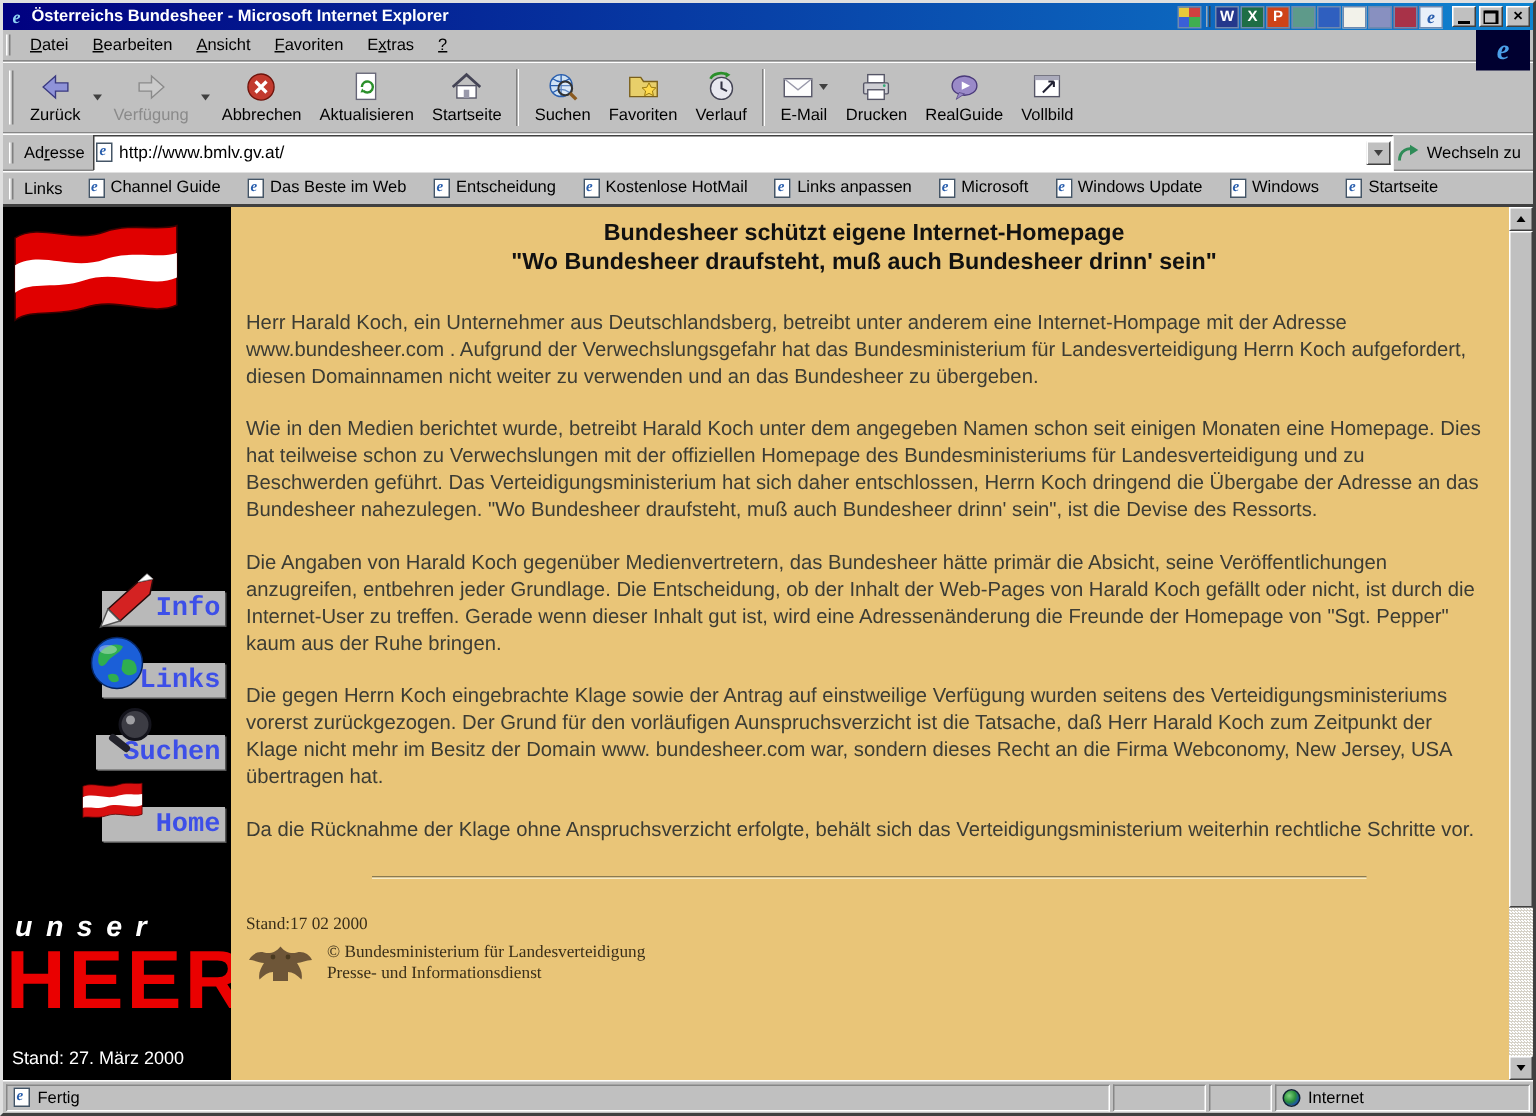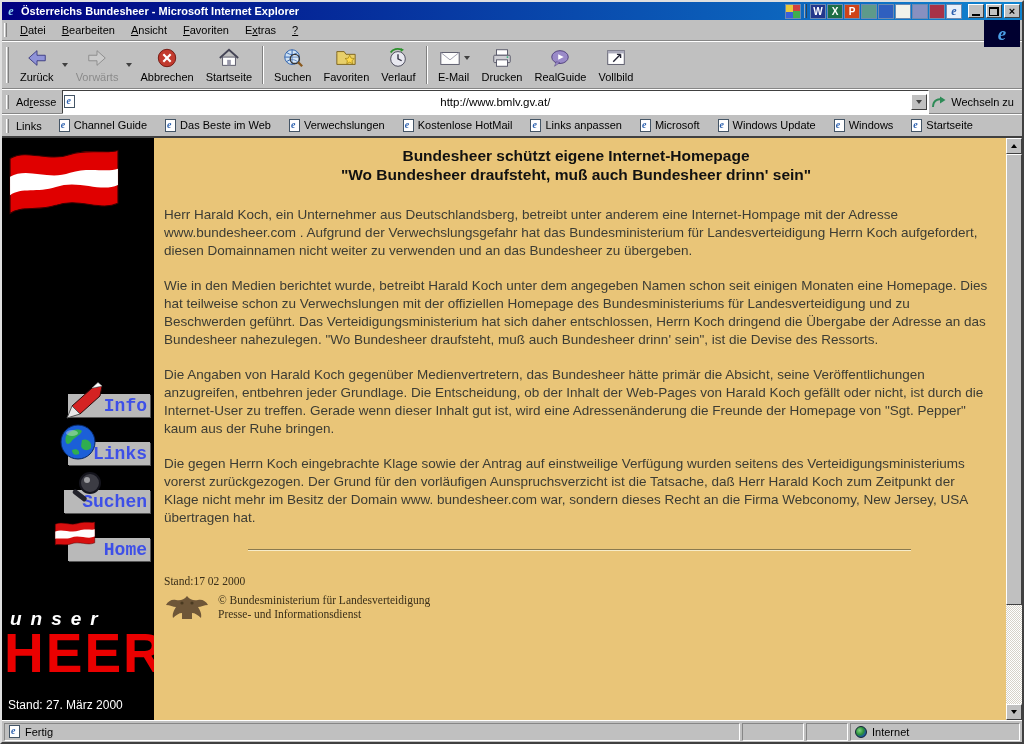--- a/index.html
+++ b/index.html
@@ -56,21 +56,21 @@
   .caret { width:0; height:0; border-left:3px solid transparent; border-right:3px solid transparent; border-top:4px solid #404040; }
   .tsep { width:2px; height:38px; border-left:1px solid #808080; border-right:1px solid #fff; margin:0 4px; flex:none; }
   .iconrow { display:flex; align-items:center; gap:2px; }
 
   
   .addressrow { height:25px; flex:none; background:#c0c0c0; display:flex; align-items:center;
                 border-bottom:1px solid #868686; border-top:1px solid #fff; padding:1px 2px; }
   .addr-label { font-size:11px; margin:0 6px 0 2px; white-space:nowrap; }
   .addr-label .u { text-decoration:underline; }
   .addr-field { flex:1; height:24px; background:#fff; border:1px solid; border-color:#404040 #fff #fff #404040;
-                display:flex; align-items:center; padding:1px; font-size:11.5px;text-align:center; }
+                display:flex; align-items:center; padding:1px; font-size:11.5px; }
   .addr-value { flex:1; margin-left:4px; white-space:nowrap; overflow:hidden; }
   .addr-drop { width:16px; height:16px; background:#c0c0c0; border:1px solid; border-color:#fff #404040 #404040 #fff;
                display:flex; align-items:center; justify-content:center; flex:none; }
   .go-area { display:flex; align-items:center; font-size:11px; padding:0 6px 0 2px; gap:4px; white-space:nowrap; }
 
   
   .linksrow { height:22px; flex:none; background:#c0c0c0; display:flex; align-items:center;
               border-top:1px solid #fff; font-size:11px; padding:0 2px; }
   .links-label { padding:0 8px 0 2px; }
   .link-item { display:flex; align-items:flex-start; gap:4px; padding:0 9px; white-space:nowrap; }
@@ -177,34 +177,44 @@
           <span class="caret"></span>
         </span>
     </span>
     <span class="combo">
       <span class="tbtn disabled">
         <span class="ticon">
             <svg width="24" height="22" viewBox="0 0 24 24">
               <path d="M21 12 L12 4 V9 H3 V15 H12 V20 Z" fill="#cbcbcb" stroke="#8a8a8a"></path>
             </svg>
           </span>
-        <span>Vorwärts</span>
+        <span>Verfügung</span>
       </span>
       <span class="tcaret">
           <span class="caret"></span>
         </span>
     </span>
     <span class="tbtn">
       <span class="ticon">
           <svg width="22" height="22" viewBox="0 0 24 24">
             <circle cx="12" cy="12" r="9.5" fill="#c23a2e" stroke="#6e140c"></circle>
             <path d="M8 8 L16 16 M16 8 L8 16" stroke="#fff" stroke-width="2.4"></path>
           </svg>
         </span>
       <span>Abbrechen</span>
+    </span>
+    <span class="tbtn">
+      <span class="ticon">
+          <svg width="22" height="22" viewBox="0 0 24 24">
+            <rect x="5" y="2" width="14" height="19" fill="#fff" stroke="#667"></rect>
+            <path d="M9 12 a4 4 0 1 1 1.2 2.8" fill="none" stroke="#2a8f2a" stroke-width="1.8"></path>
+            <path d="M8 16 l3.4 -0.4 -2.2 -2.6 Z" fill="#2a8f2a"></path>
+          </svg>
+        </span>
+      <span>Aktualisieren</span>
     </span>
     <span class="tbtn">
       <span class="ticon">
           <svg width="22" height="22" viewBox="0 0 24 24">
             <path d="M2 12 L12 3 L22 12" fill="none" stroke="#445" stroke-width="2"></path>
             <rect x="5" y="11" width="14" height="9" fill="#fff" stroke="#556"></rect>
             <rect x="10" y="14" width="4" height="6" fill="#99a"></rect>
           </svg>
         </span>
       <span>Startseite</span>
@@ -312,21 +322,21 @@
     <span class="link-item">
         <span class="pageicon"></span>
         <span>Channel Guide</span>
       </span>
     <span class="link-item">
         <span class="pageicon"></span>
         <span>Das Beste im Web</span>
       </span>
     <span class="link-item">
         <span class="pageicon"></span>
-        <span>Verwechslungen</span>
+        <span>Entscheidung</span>
       </span>
     <span class="link-item">
         <span class="pageicon"></span>
         <span>Kostenlose HotMail</span>
       </span>
     <span class="link-item">
         <span class="pageicon"></span>
         <span>Links anpassen</span>
       </span>
     <span class="link-item">
@@ -409,20 +419,21 @@
 
     <div class="main">
       <div class="heading">
         <div>Bundesheer schützt eigene Internet-Homepage</div>
         <div>"Wo Bundesheer draufsteht, muß auch Bundesheer drinn' sein"</div>
       </div>
       <p class="para">Herr  Harald Koch, ein Unternehmer aus Deutschlandsberg,  betreibt unter anderem eine Internet-Hompage mit der Adresse www.bundesheer.com . Aufgrund der Verwechslungsgefahr hat das Bundesministerium für Landesverteidigung Herrn Koch aufgefordert, diesen Domainnamen nicht weiter zu verwenden und an das Bundesheer zu übergeben.</p>
       <p class="para">Wie in den Medien berichtet wurde, betreibt Harald Koch unter dem angegeben Namen schon seit einigen Monaten eine Homepage. Dies hat teilweise schon zu Verwechslungen mit der offiziellen Homepage des Bundesministeriums für Landesverteidigung und zu Beschwerden geführt. Das Verteidigungsministerium hat sich daher entschlossen, Herrn Koch dringend die Übergabe der Adresse an das Bundesheer nahezulegen. "Wo Bundesheer draufsteht, muß auch Bundesheer drinn' sein", ist die Devise des Ressorts.</p>
       <p class="para">Die Angaben von Harald Koch gegenüber Medienvertretern, das Bundesheer hätte primär die Absicht, seine Veröffentlichungen anzugreifen, entbehren jeder Grundlage. Die Entscheidung, ob der Inhalt der Web-Pages von Harald Koch gefällt oder nicht, ist durch die Internet-User zu treffen. Gerade wenn dieser Inhalt gut ist, wird eine Adressenänderung die Freunde der Homepage von "Sgt. Pepper" kaum aus der Ruhe bringen.</p>
       <p class="para">Die gegen Herrn Koch eingebrachte Klage sowie der Antrag auf einstweilige Verfügung wurden seitens des Verteidigungsministeriums vorerst zurückgezogen. Der Grund für den vorläufigen Aunspruchsverzicht ist die Tatsache, daß Herr Harald Koch zum Zeitpunkt der Klage nicht mehr im Besitz der Domain www. bundesheer.com war, sondern dieses Recht an die Firma Webconomy, New Jersey, USA übertragen hat.</p>
+      <p class="para">Da die Rücknahme der Klage ohne Anspruchsverzicht erfolgte, behält sich das Verteidigungsministerium weiterhin rechtliche Schritte vor.</p>
       <hr class="rule">
       <div class="stand-small">Stand:17 02 2000</div>
       <div class="footer-row">
         <span>
           <svg width="46" height="30" viewBox="0 0 46 30">
               <path d="M23 3 C20 7 16 8 12 7 C8 6 4 8 2 12 C6 12 9 14 12 14 C10 17 8 21 9 25 C12 22 15 20 18 20 L18 26 L28 26 L28 20 C31 20 34 22 37 25 C38 21 36 17 34 14 C37 14 40 12 44 12 C42 8 38 6 34 7 C30 8 26 7 23 3 Z" fill="#6e5638"></path>
               <circle cx="18" cy="10" r="1.6" fill="#4a3a20"></circle>
               <circle cx="28" cy="10" r="1.6" fill="#4a3a20"></circle>
             </svg>
         </span>

